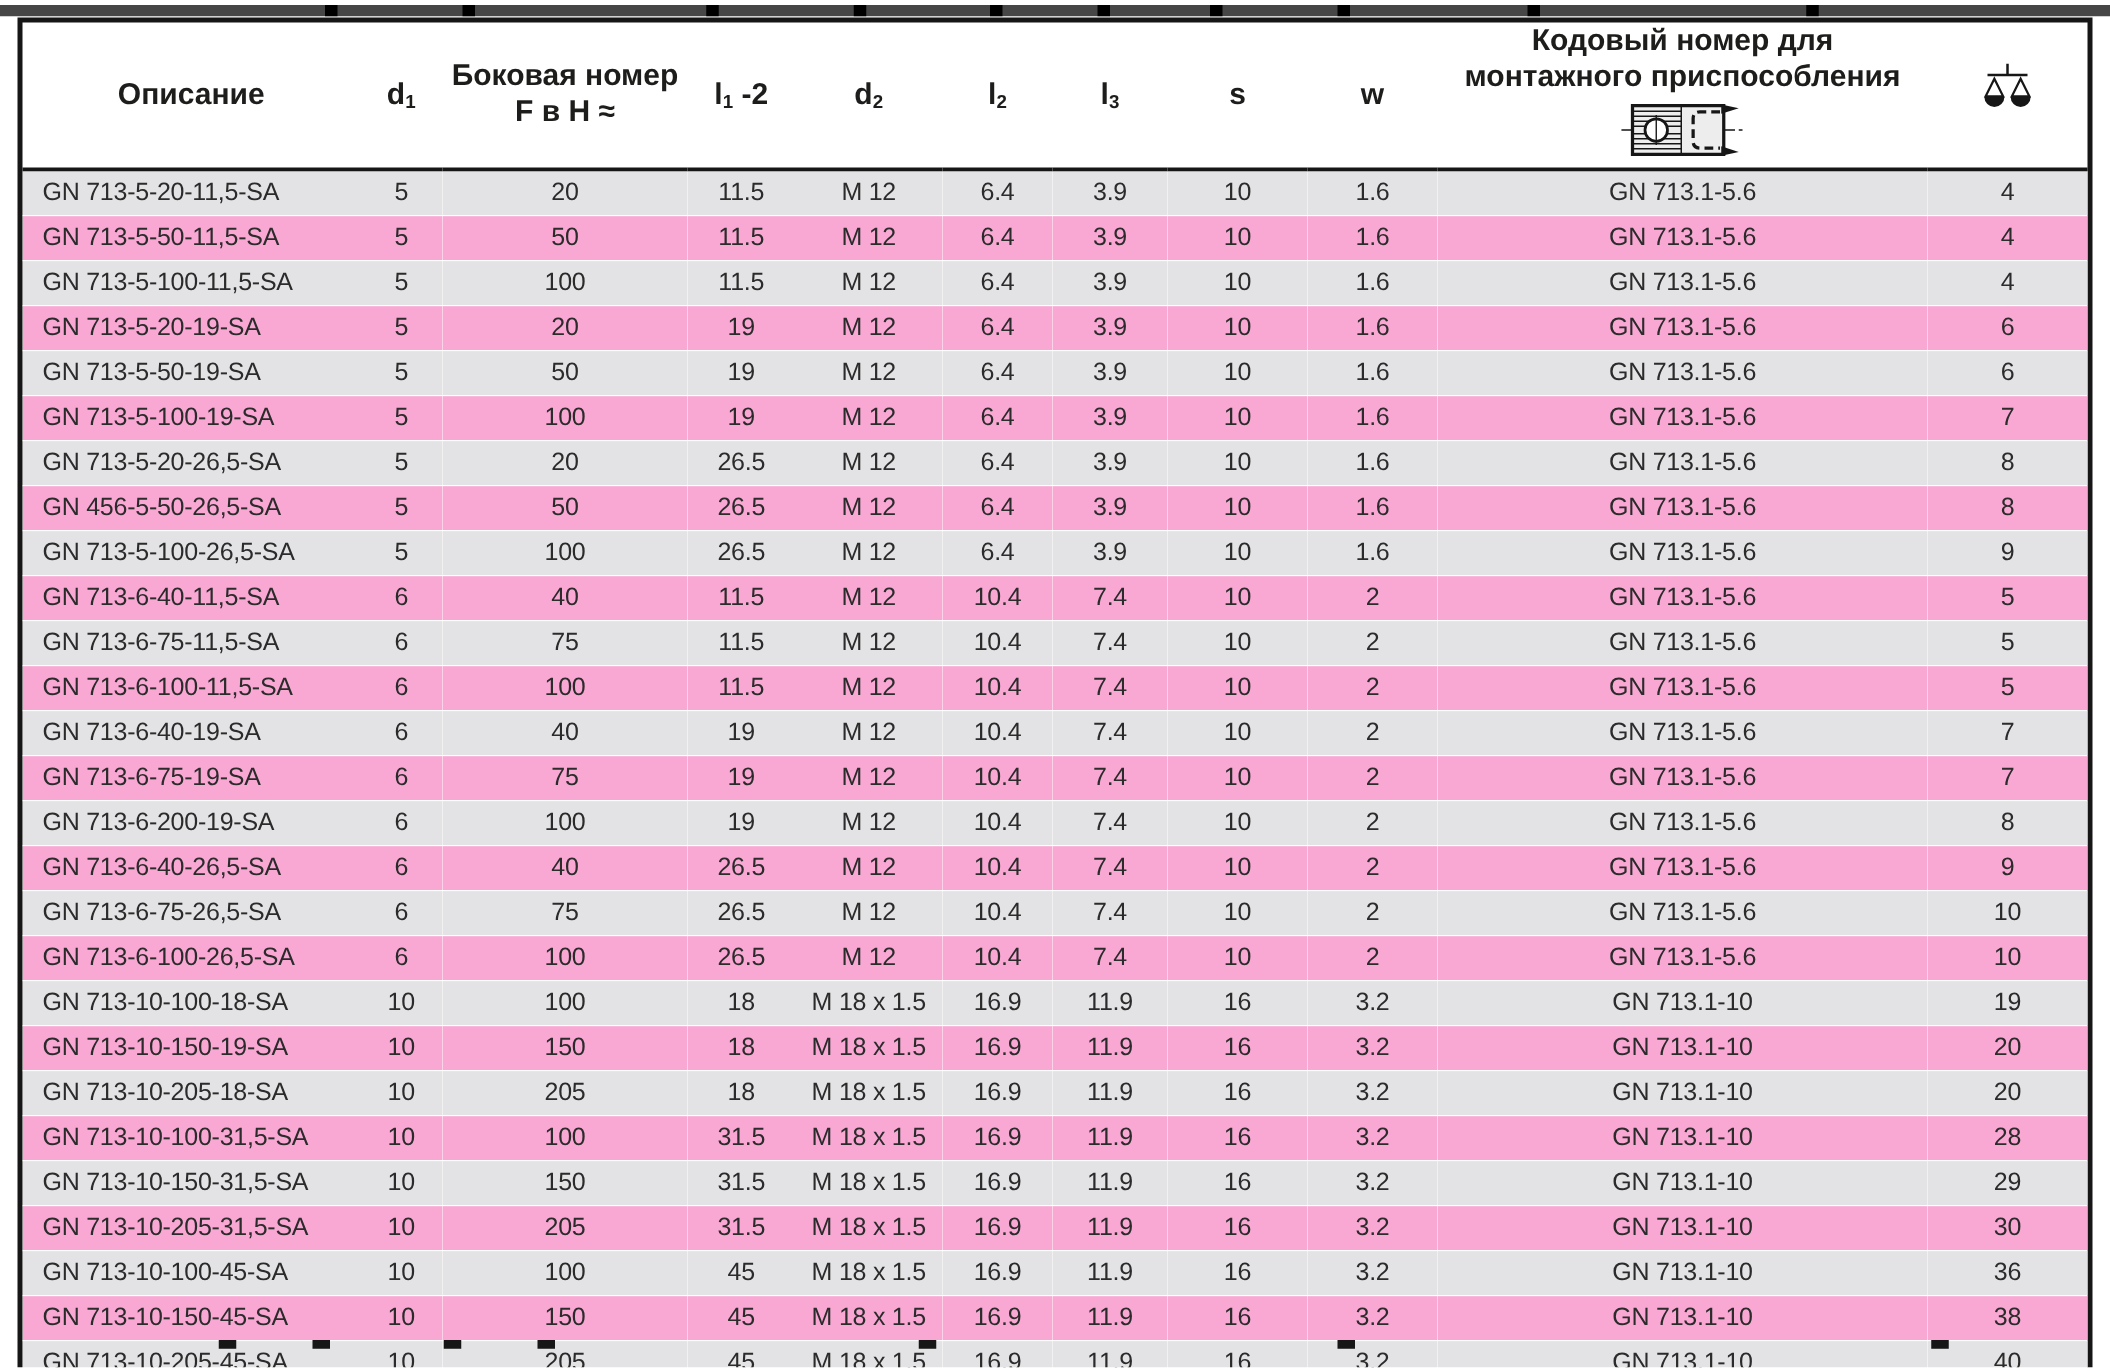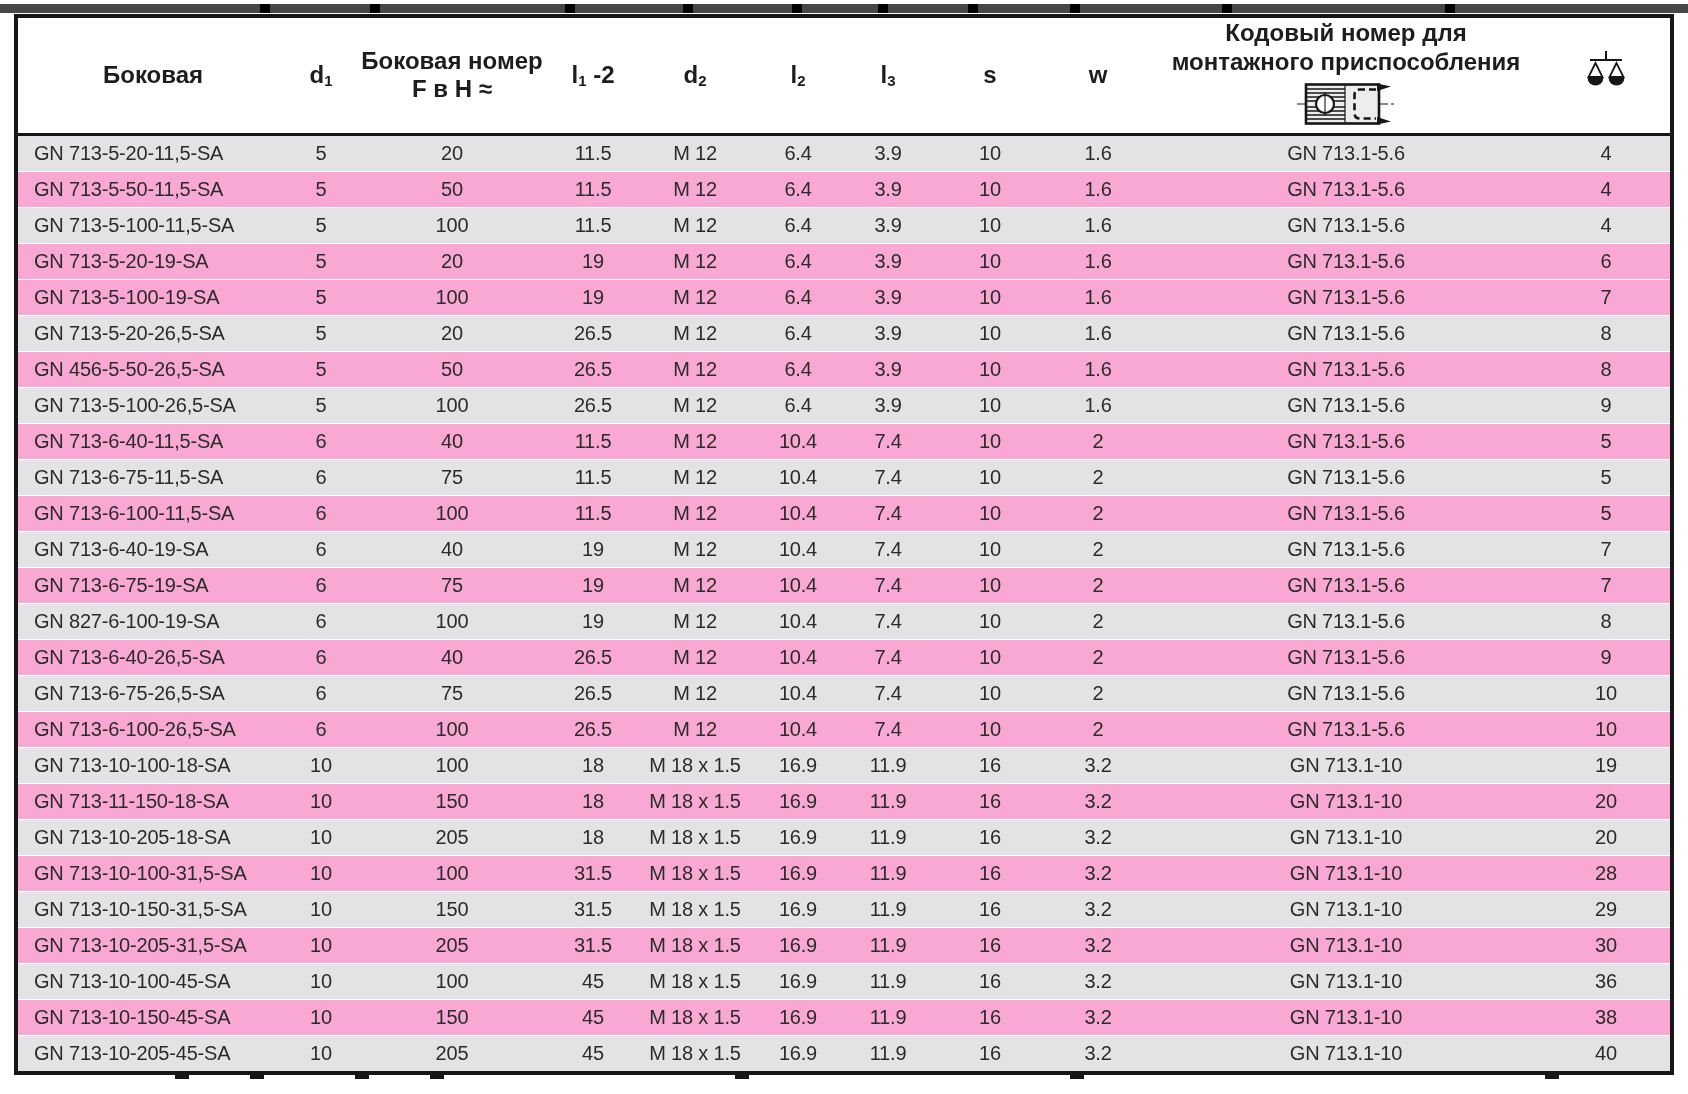--- a/index.html
+++ b/index.html
@@ -119,21 +119,21 @@
           <col style="width:88px">
         <col style="width:92px">
           <col style="width:112px">
           <col style="width:104px">
         <col style="width:392px">
           <col style="width:128px">
       </colgroup>
       <thead>
         <tr>
           <th class="h-desc">
-            <span>Боковая</span>
+            <span>Описание</span>
           </th>
           <th>
             <span>d</span><span class="hsub">1</span>
           </th>
           <th>
             <div class="two-line">
               <div>Боковая номер</div>
               <div>F в H ≈</div>
             </div>
           </th>
@@ -239,20 +239,33 @@
             <td>20</td>
             <td>19</td>
             <td>M 12</td>
             <td>6.4</td>
             <td>3.9</td>
             <td>10</td>
             <td>1.6</td>
             <td>GN 713.1-5.6</td>
             <td>6</td>
           </tr>
+          <tr class="stripe">
+            <td class="desc">GN 713-5-50-19-SA</td>
+            <td>5</td>
+            <td>50</td>
+            <td>19</td>
+            <td>M 12</td>
+            <td>6.4</td>
+            <td>3.9</td>
+            <td>10</td>
+            <td>1.6</td>
+            <td>GN 713.1-5.6</td>
+            <td>6</td>
+          </tr>
           <tr class="plain">
             <td class="desc">GN 713-5-100-19-SA</td>
             <td>5</td>
             <td>100</td>
             <td>19</td>
             <td>M 12</td>
             <td>6.4</td>
             <td>3.9</td>
             <td>10</td>
             <td>1.6</td>
@@ -357,21 +370,21 @@
             <td>19</td>
             <td>M 12</td>
             <td>10.4</td>
             <td>7.4</td>
             <td>10</td>
             <td>2</td>
             <td>GN 713.1-5.6</td>
             <td>7</td>
           </tr>
           <tr class="stripe">
-            <td class="desc">GN 827-6-100-19-SA</td>
+            <td class="desc">GN 713-6-200-19-SA</td>
             <td>6</td>
             <td>100</td>
             <td>19</td>
             <td>M 12</td>
             <td>10.4</td>
             <td>7.4</td>
             <td>10</td>
             <td>2</td>
             <td>GN 713.1-5.6</td>
             <td>8</td>
@@ -422,21 +435,21 @@
             <td>18</td>
             <td>M 18 x 1.5</td>
             <td>16.9</td>
             <td>11.9</td>
             <td>16</td>
             <td>3.2</td>
             <td>GN 713.1-10</td>
             <td>19</td>
           </tr>
           <tr class="plain">
-            <td class="desc">GN 713-11-150-18-SA</td>
+            <td class="desc">GN 713-10-150-19-SA</td>
             <td>10</td>
             <td>150</td>
             <td>18</td>
             <td>M 18 x 1.5</td>
             <td>16.9</td>
             <td>11.9</td>
             <td>16</td>
             <td>3.2</td>
             <td>GN 713.1-10</td>
             <td>20</td>

